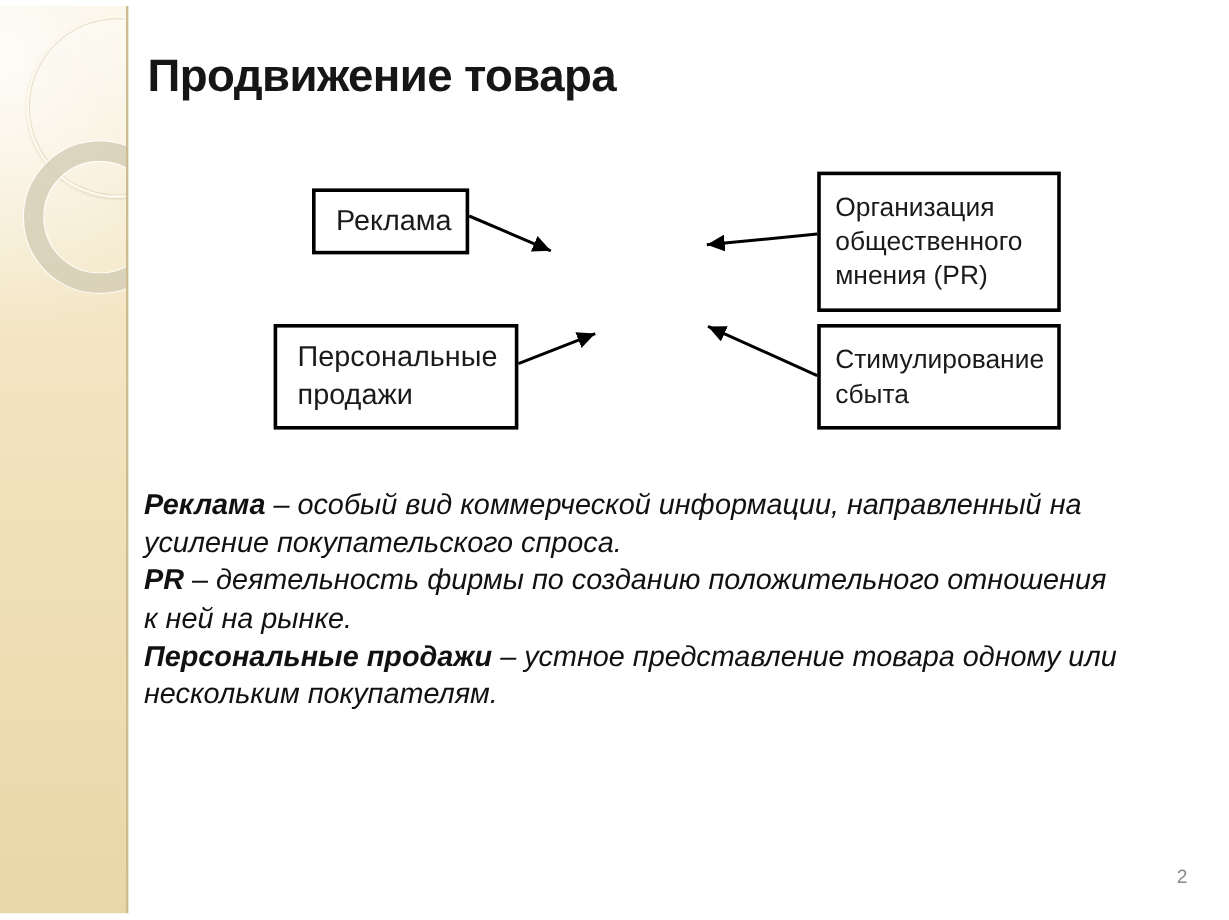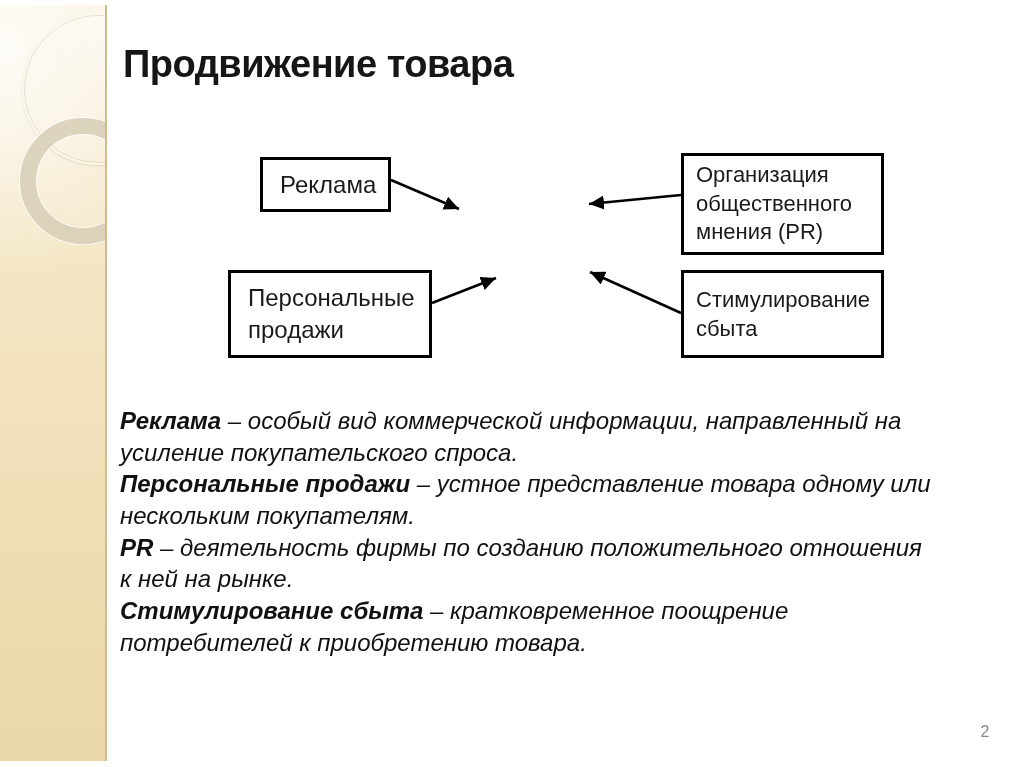--- a/index.html
+++ b/index.html
@@ -57,21 +57,21 @@
     background: #ffffff;
     border: 3px solid #000000;
     color: #1a1a1a;
     display: flex;
     flex-direction: column;
     justify-content: center;
     line-height: 1.32;
     z-index: 2;
   }
   .node-advertising   { left: 260px; top: 157px; width: 131px; height: 55px; padding-left: 17px; font-size: 24px; }
-  .node-pr            { left: 681px; top: 153px; width: 203px; height: 102px; padding-left: 12px; font-size: 22px; line-height: 1.3; }
+  .node-pr            { left: 681px; top: 143px; width: 203px; height: 117px; padding-left: 12px; font-size: 22px; line-height: 1.3; }
   .node-personal      { left: 228px; top: 270px; width: 204px; height: 88px; padding-left: 17px; font-size: 24px; }
   .node-promotion-stim{ left: 681px; top: 270px; width: 203px; height: 88px; padding-left: 12px; font-size: 22px; }
 
   .ellipse {
     position: absolute;
     left: 430px; top: 195px;
     width: 188px; height: 94px;
     border: 3px solid #000000;
     border-radius: 50%;
     background: #ffffff;
@@ -148,20 +148,19 @@
       </marker>
     </defs>
     <line x1="391" y1="180" x2="459" y2="209" stroke="#000000" stroke-width="2.5" marker-end="url(#ah)"></line>
     <line x1="681" y1="195" x2="589" y2="204" stroke="#000000" stroke-width="2.5" marker-end="url(#ah)"></line>
     <line x1="432" y1="303" x2="496" y2="278" stroke="#000000" stroke-width="2.5" marker-end="url(#ah)"></line>
     <line x1="681" y1="313" x2="590" y2="272" stroke="#000000" stroke-width="2.5" marker-end="url(#ah)"></line>
   </svg>
 
   <div class="definitions">
     <p><span class="term">Реклама</span><span> – особый вид коммерческой информации, направленный на усиление покупательского спроса.</span></p>
+    <p><span class="term">PR</span><span> – деятельность фирмы по созданию положительного отношения к ней на рынке.</span></p>
     <p><span class="term">Персональные продажи</span><span> – устное представление товара одному или нескольким покупателям.</span></p>
-    <p><span class="term">PR</span><span> – деятельность фирмы по созданию положительного отношения к ней на рынке.</span></p>
-    <p><span class="term">Стимулирование сбыта</span><span> – кратковременное поощрение потребителей к приобретению товара.</span></p>
   </div>
 
   <div class="page-number">2</div>
 
 </div>
 
 </body></html>

